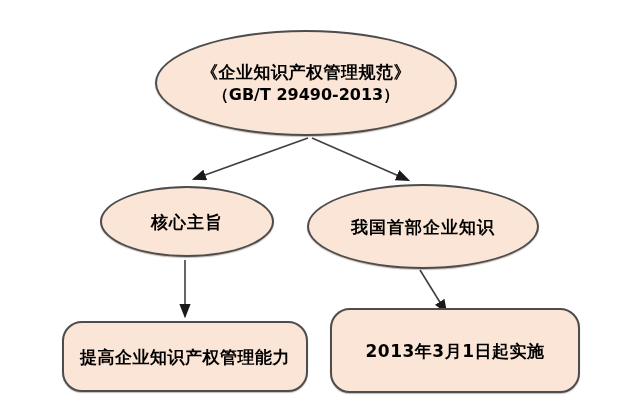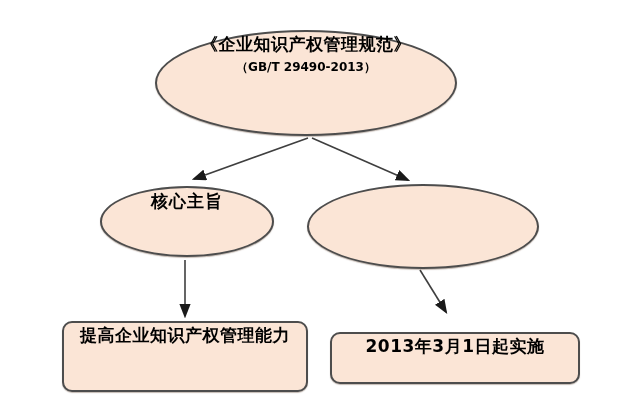--- a/index.html
+++ b/index.html
@@ -23,35 +23,36 @@
   }
   .node {
     position: absolute;
     box-sizing: border-box;
     background: #FBE5D6;
     border: 2px solid #4D4D4D;
     color: #000000;
     display: flex;
     flex-direction: column;
     align-items: center;
+    justify-content: center;
     text-align: center;
     font-weight: bold;
     box-shadow: 0 1px 1px rgba(90, 60, 40, 0.35);
   }
   .ellipse { border-radius: 50%; }
-  .rect { border-radius: 10px; }
+  .rect { border-radius: 20px; }
 
   .node-root   { left: 155px; top: 30px;  width: 302px; height: 106px; }
   .node-core   { left: 100px; top: 186px; width: 174px; height: 71px; }
   .node-first  { left: 307px; top: 184px; width: 232px; height: 85px; }
   .node-ability{ left: 62px;  top: 321px; width: 246px; height: 71px; }
-  .node-date   { left: 330px; top: 332px; width: 250px; height: 52px; }
+  .node-date   { left: 330px; top: 308px; width: 250px; height: 85px; }
 
   .t-main  { font-size: 17px; line-height: 24px; letter-spacing: 0.5px; }
-  .t-sub   { font-size: 12px; line-height: 22px; }
+  .t-sub   { font-size: 16px; line-height: 22px; }
   .t-mid   { font-size: 17px; line-height: 26px; letter-spacing: 1px; }
   .t-box   { font-size: 17px; line-height: 24px; letter-spacing: 0.5px; }
 </style>
 </head>
 <body>
 
 <div class="canvas">
 
   <svg class="arrows" width="634" height="414" viewBox="0 0 634 414">
     <defs>
@@ -68,20 +69,21 @@
   <div class="node ellipse node-root">
     <div class="t-main">《企业知识产权管理规范》</div>
     <div class="t-sub">（GB/T 29490-2013）</div>
   </div>
 
   <div class="node ellipse node-core">
     <div class="t-mid">核心主旨</div>
   </div>
 
   <div class="node ellipse node-first">
+    <div class="t-mid">我国首部企业知识</div>
   </div>
 
   <div class="node rect node-ability">
     <div class="t-box">提高企业知识产权管理能力</div>
   </div>
 
   <div class="node rect node-date">
     <div class="t-box">2013年3月1日起实施</div>
   </div>
 

